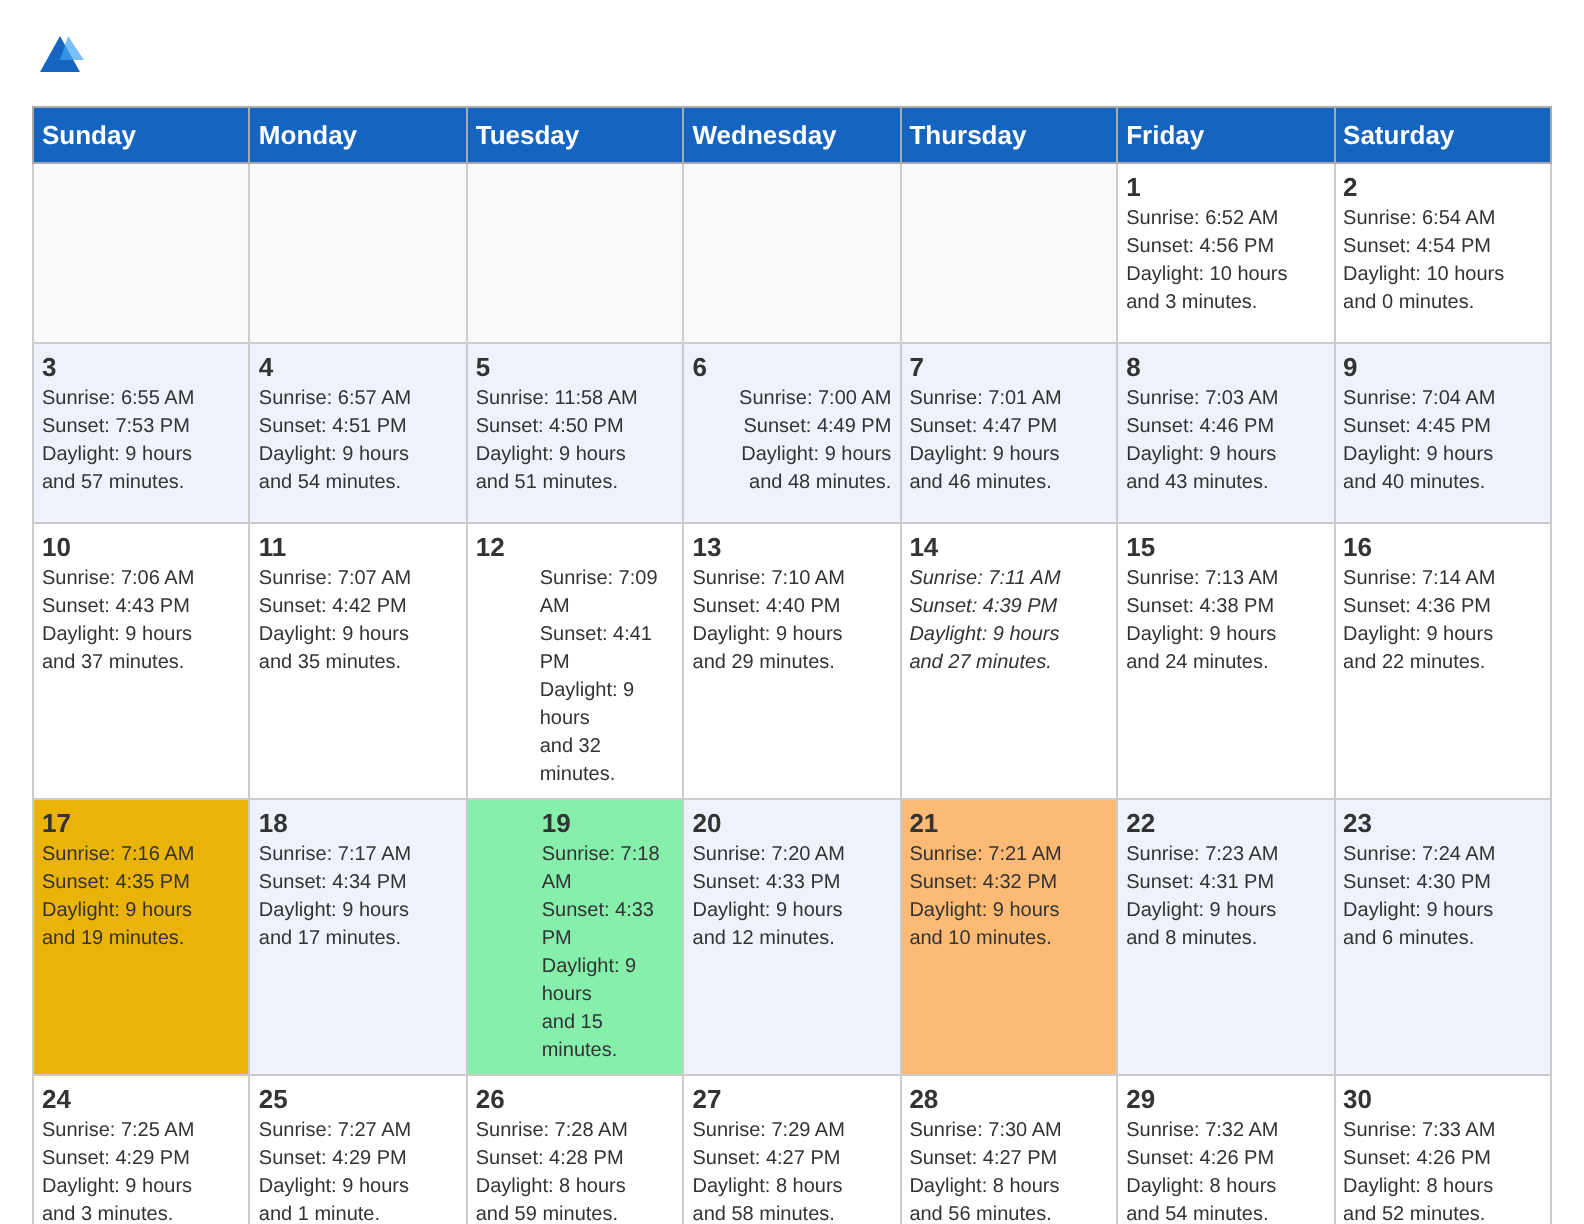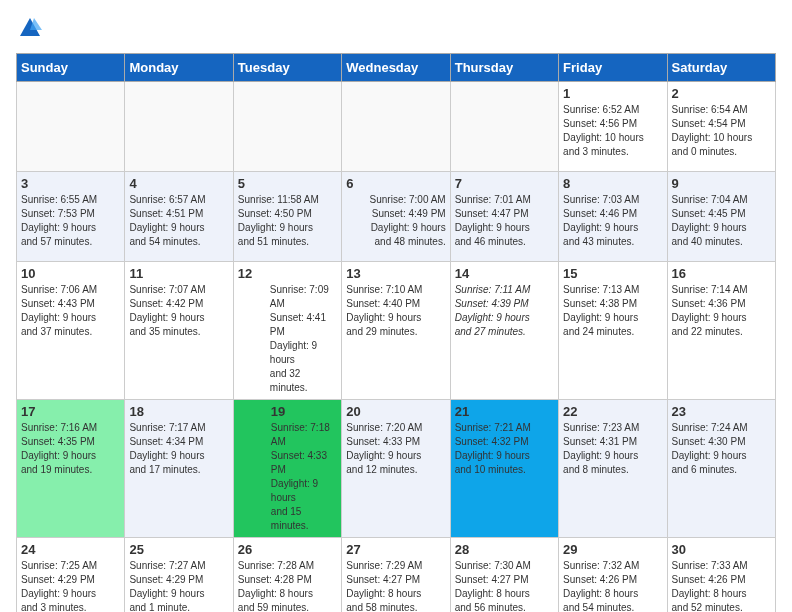--- a/index.html
+++ b/index.html
@@ -248,49 +248,49 @@
         </td>
         <td style="background: rgb(255, 255, 255);">
           <span class="day-num">16</span>
           <div class="day-info" style="white-space: pre-line;">Sunrise: 7:14 AM
 Sunset: 4:36 PM
 Daylight: 9 hours
 and 22 minutes.</div>
         </td>
       </tr>
       <tr>
-        <td style="background: #86efac;">
+        <td style="background: #eab308;">
           <span class="day-num">17</span>
           <div class="day-info" style="white-space: pre-line;">Sunrise: 7:16 AM
 Sunset: 4:35 PM
 Daylight: 9 hours
 and 19 minutes.</div>
         </td>
         <td style="background: rgb(238, 242, 250);">
           <span class="day-num">18</span>
           <div class="day-info" style="white-space: pre-line;">Sunrise: 7:17 AM
 Sunset: 4:34 PM
 Daylight: 9 hours
 and 17 minutes.</div>
         </td>
-        <td style="background: #22c55e; padding-left: 37px;">
+        <td style="background: #86efac; padding-left: 37px;">
           <span class="day-num">19</span>
           <div class="day-info" style="white-space: pre-line;">Sunrise: 7:18 AM
 Sunset: 4:33 PM
 Daylight: 9 hours
 and 15 minutes.</div>
         </td>
         <td style="background: rgb(238, 242, 250);">
           <span class="day-num">20</span>
           <div class="day-info" style="white-space: pre-line;">Sunrise: 7:20 AM
 Sunset: 4:33 PM
 Daylight: 9 hours
 and 12 minutes.</div>
         </td>
-        <td style="background: #0ea5e9;">
+        <td style="background: #fdba74;">
           <span class="day-num">21</span>
           <div class="day-info" style="white-space: pre-line;">Sunrise: 7:21 AM
 Sunset: 4:32 PM
 Daylight: 9 hours
 and 10 minutes.</div>
         </td>
         <td style="background: rgb(238, 242, 250);">
           <span class="day-num">22</span>
           <div class="day-info" style="white-space: pre-line;">Sunrise: 7:23 AM
 Sunset: 4:31 PM

